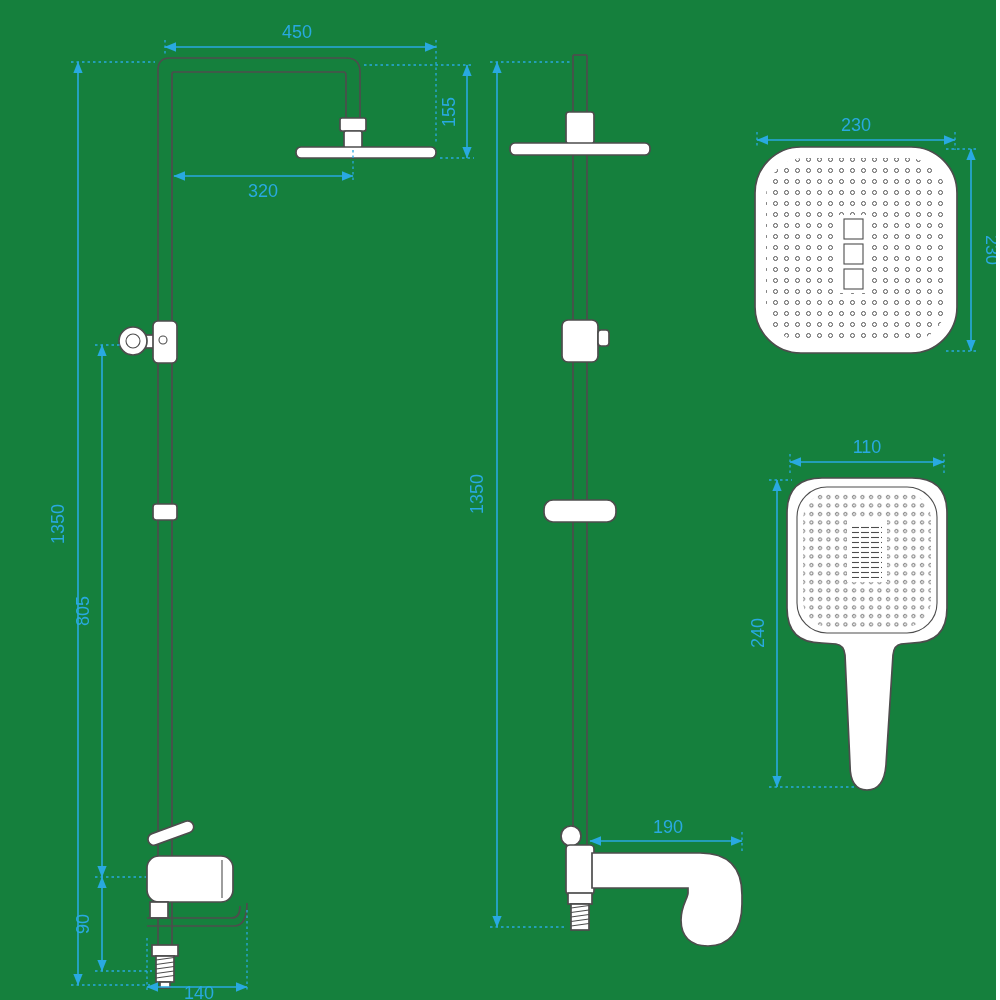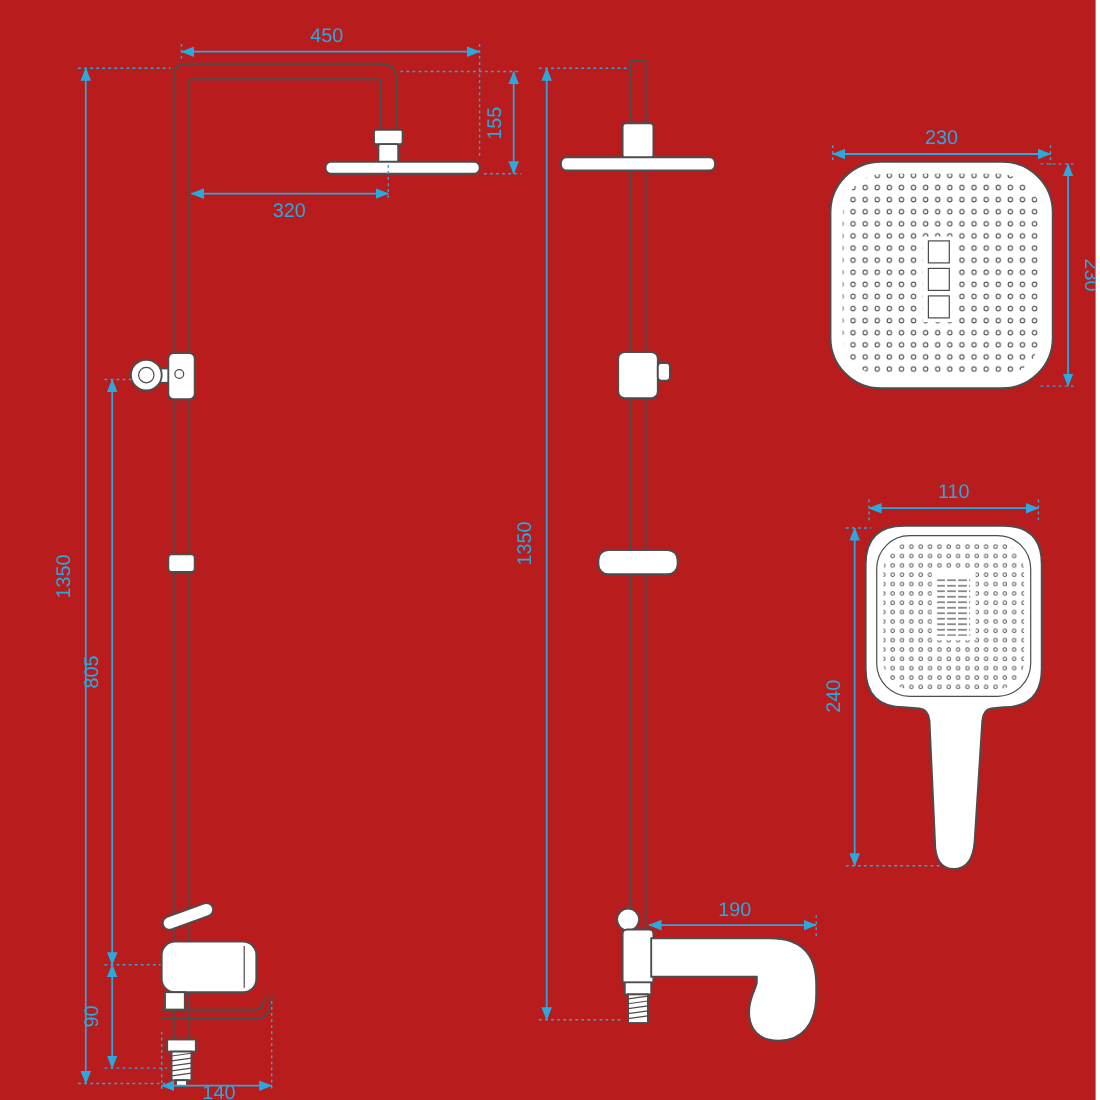--- a/index.html
+++ b/index.html
@@ -1,16 +1,16 @@
 <!DOCTYPE html>
 <html><head>
 <meta charset="utf-8">
 <style>
   html,body{margin:0;padding:0;background:#fff;}
-  .page{width:996px;height:1000px;position:relative;background:#b91c1c;overflow:hidden;}
+  .page{width:996px;height:1000px;position:relative;background:#15803d;overflow:hidden;}
   svg{display:block;}
   .outline{stroke:#4d4d4d;stroke-width:1.7;fill:#fff;}
   .outline-thin{stroke:#4d4d4d;stroke-width:1.1;fill:none;}
   .stroke-only{stroke:#4d4d4d;stroke-width:1.7;fill:none;}
   .dim{stroke:#29a9e0;stroke-width:1.6;fill:none;}
   .ext{stroke:#29a9e0;stroke-width:1.3;fill:none;stroke-dasharray:2.5 3;}
   .dim-label{font-family:"Liberation Sans","DejaVu Sans",sans-serif;font-size:18px;fill:#29a9e0;}
 </style>
 </head>
 <body>

